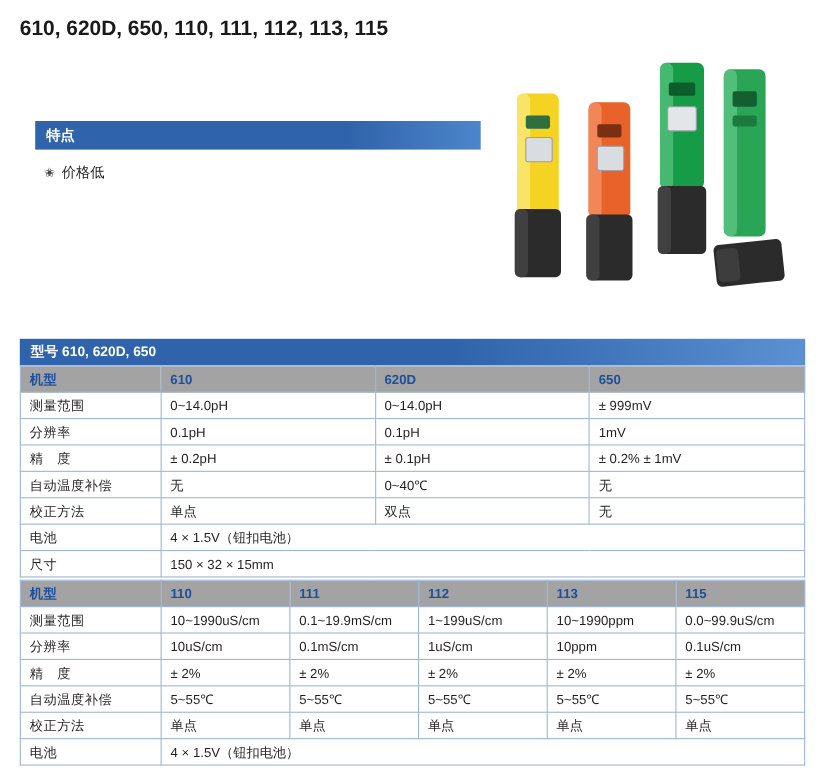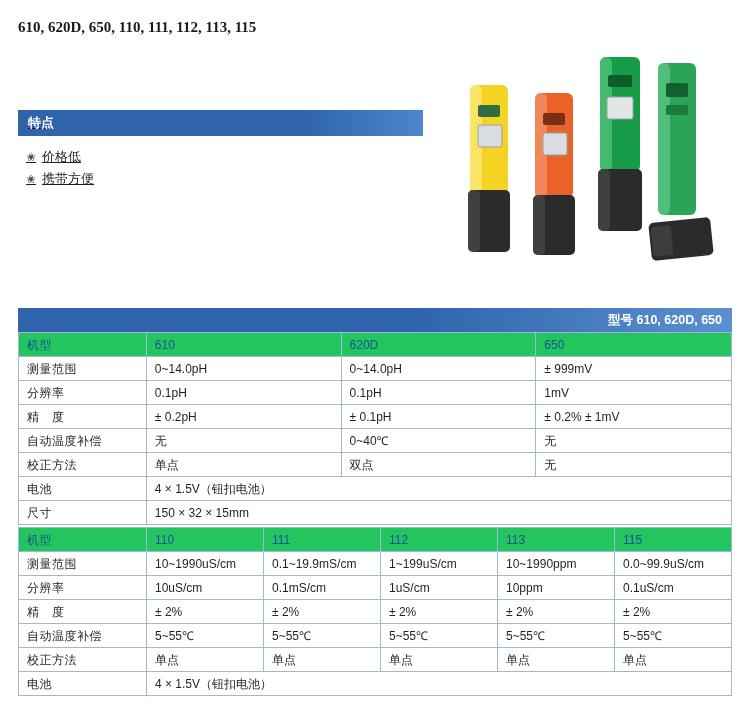--- a/index.html
+++ b/index.html
@@ -21,43 +21,41 @@
     height: 708px;
     padding: 0;
   }
   .title-block {
     position: absolute;
     left: 18px;
     top: 14px;
     width: 520px;
   }
   .title-main {
-    font-size: 15px;
+    font-size: 19px;
     font-weight: bold;
     color: #1a1a1a;
     letter-spacing: 0px;
     line-height: 26px;
     white-space: nowrap;
-    font-family: Liberation Serif, serif;
   }
   .title-sub {
     font-size: 20px;
     font-weight: bold;
     color: #1a1a1a;
     line-height: 28px;
     margin-top: 4px;
   }
 
   
   .features {
     position: absolute;
-    left: 18px;
+    left: 32px;
     top: 110px;
     width: 405px;
-    text-decoration: underline;
   }
   .features-header {
     background: #2c5fa8;
     background: linear-gradient(to right, #2f63ab 0%, #2f63ab 70%, #4d86cc 100%);
     color: #ffffff;
     font-size: 13px;
     font-weight: bold;
     padding: 5px 10px;
     line-height: 16px;
   }
@@ -96,41 +94,40 @@
   #table2-wrap { top: 527px; }
 
   .tbl-title {
     background: #2f63ab;
     background: linear-gradient(to right, #2f63ab 0%, #2f63ab 55%, #5b90d2 100%);
     color: #ffffff;
     font-size: 12.5px;
     font-weight: bold;
     padding: 4px 10px;
     line-height: 16px;
-    text-align: right;
   }
   table.spec {
     border-collapse: collapse;
     width: 100%;
     font-size: 12px;
   }
   table.spec td, table.spec th {
     border: 1px solid #9fb7d4;
     padding: 3px 8px;
     text-align: left;
     font-weight: normal;
     line-height: 16px;
     height: 17px;
     color: #231f20;
     background: #ffffff;
   }
   table.spec tr.head td {
     color: #1c4f9c;
-    font-weight: normal;
-    background: #22c55e;
+    font-weight: bold;
+    background: #a3a3a3;
   }
   table.spec td.label {
     letter-spacing: 0.5px;
   }
   .t1 col.c0 { width: 128px; }
   .t1 col.c1 { width: 195px; }
   .t1 col.c2 { width: 195px; }
   .t1 col.c3 { width: 196px; }
 
   .t2 col.c0 { width: 128px; }
@@ -142,21 +139,20 @@
 <div class="page">
 
   <div class="title-block">
     <div class="title-main">610, 620D, 650, 110, 111, 112, 113, 115</div>
   </div>
 
   <div class="features">
     <div class="features-header">特点</div>
     <ul class="features-list">
       <li><span class="star">✬</span><span>价格低</span></li>
-      <li><span class="star">✬</span><span>携带方便</span></li>
     </ul>
   </div>
 
   <div class="product-art">
     <svg width="300" height="235" viewBox="0 0 300 235" xmlns="http://www.w3.org/2000/svg">
 
       <g>
         <rect x="30" y="50" width="38" height="110" rx="6" fill="#f5d323"></rect>
         <rect x="30" y="50" width="12" height="110" rx="6" fill="#fae877" opacity="0.8"></rect>
         <rect x="38" y="70" width="22" height="12" rx="2" fill="#2f6f3f"></rect>

